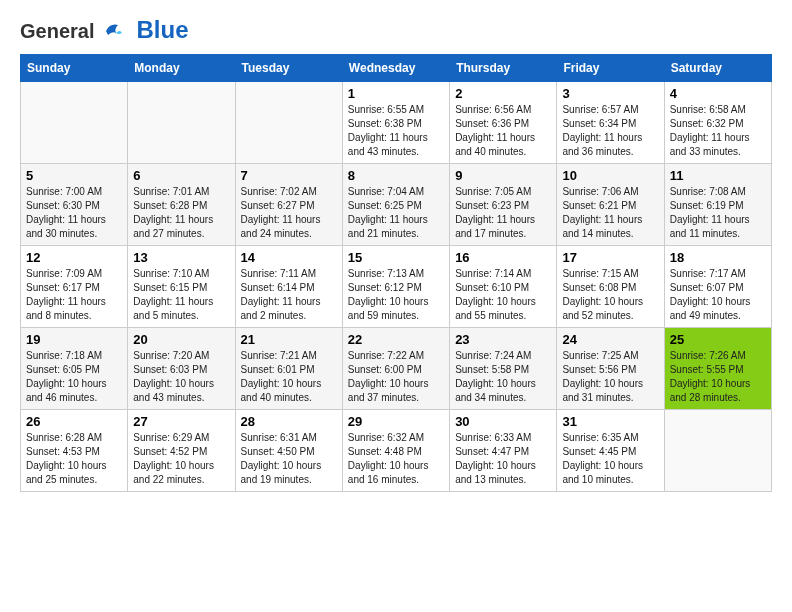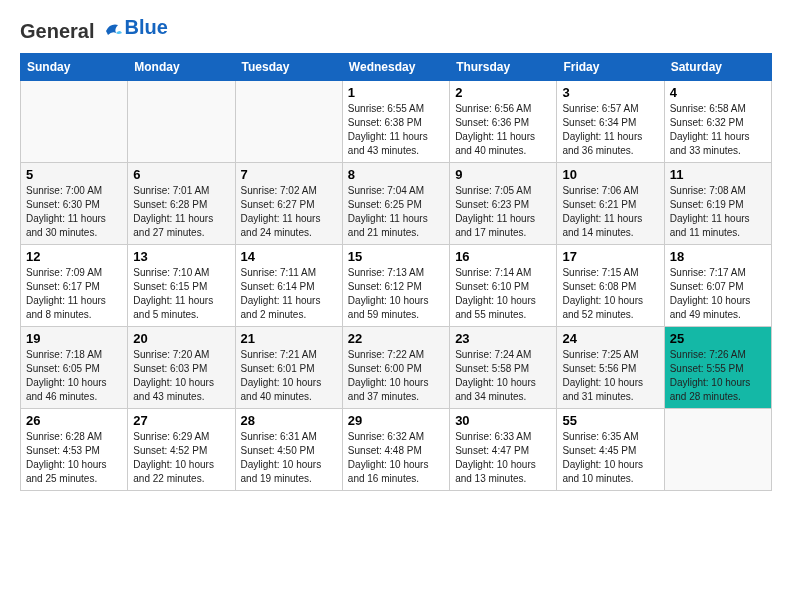--- a/index.html
+++ b/index.html
@@ -86,21 +86,21 @@
 
 <div class="header-section">
   <div class="logo">
     <div class="logo-row">
       <span style="font-size:20px;font-weight:bold;color:#333;">General</span>
       <svg width="26" height="22" viewBox="0 0 26 22" style="margin-left:2px;">
         <path d="M8,10 Q12,2 20,4 Q16,8 18,12 Q14,10 10,14 Z" fill="#1565c0"></path>
         <path d="M18,12 Q22,8 24,12 Q20,14 18,12 Z" fill="#4fc3f7"></path>
       </svg>
     </div>
-    <span style="font-size:20px;font-weight:bold;color:#1565c0;margin-top:-4px;margin-left:0;">Blue</span>
+    <span style="font-size:24px;font-weight:bold;color:#1565c0;margin-top:-4px;margin-left:12px;">Blue</span>
   </div>
   <div class="title-section">
     <div class="month-title"></div>
     <div class="subtitle"></div>
   </div>
 </div>
 
 <table class="calendar">
   <thead>
     <tr>
@@ -213,21 +213,21 @@
           <div class="day-info">Sunrise: 7:22 AM<br>Sunset: 6:00 PM<br>Daylight: 10 hours<br>and 37 minutes.</div>
         </td>
         <td style="background: rgb(245, 245, 245); margin-left: 22px;">
           <span class="day-number">23</span>
           <div class="day-info">Sunrise: 7:24 AM<br>Sunset: 5:58 PM<br>Daylight: 10 hours<br>and 34 minutes.</div>
         </td>
         <td style="background: rgb(245, 245, 245);">
           <span class="day-number">24</span>
           <div class="day-info">Sunrise: 7:25 AM<br>Sunset: 5:56 PM<br>Daylight: 10 hours<br>and 31 minutes.</div>
         </td>
-        <td style="background: #14b8a6;">
+        <td style="background: #84cc16;">
           <span class="day-number">25</span>
           <div class="day-info">Sunrise: 7:26 AM<br>Sunset: 5:55 PM<br>Daylight: 10 hours<br>and 28 minutes.</div>
         </td>
       </tr>
       <tr style="background: #fef9c3;">
         <td style="background: rgb(255, 255, 255);">
           <span class="day-number">26</span>
           <div class="day-info">Sunrise: 6:28 AM<br>Sunset: 4:53 PM<br>Daylight: 10 hours<br>and 25 minutes.</div>
         </td>
         <td style="background: rgb(255, 255, 255);">
@@ -240,19 +240,19 @@
         </td>
         <td style="background: rgb(255, 255, 255);">
           <span class="day-number">29</span>
           <div class="day-info">Sunrise: 6:32 AM<br>Sunset: 4:48 PM<br>Daylight: 10 hours<br>and 16 minutes.</div>
         </td>
         <td style="background: rgb(255, 255, 255);">
           <span class="day-number">30</span>
           <div class="day-info">Sunrise: 6:33 AM<br>Sunset: 4:47 PM<br>Daylight: 10 hours<br>and 13 minutes.</div>
         </td>
         <td style="background: rgb(255, 255, 255);">
-          <span class="day-number">55</span>
+          <span class="day-number">31</span>
           <div class="day-info">Sunrise: 6:35 AM<br>Sunset: 4:45 PM<br>Daylight: 10 hours<br>and 10 minutes.</div>
         </td>
         <td class="empty-cell" style="background: rgb(249, 249, 249);"></td>
       </tr>
     </tbody>
 </table>
 
 </body></html>

